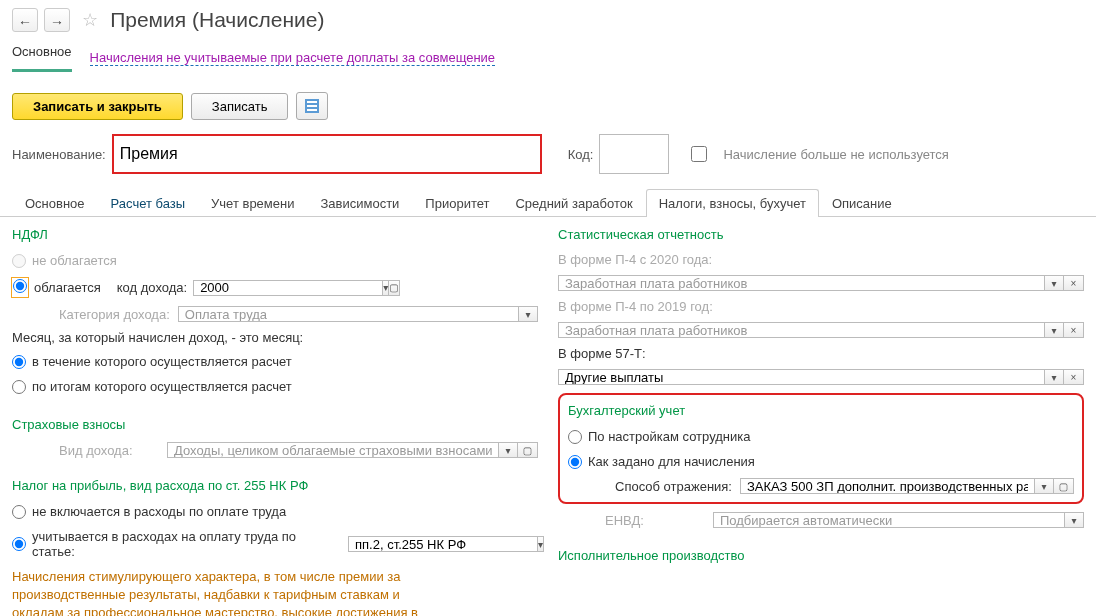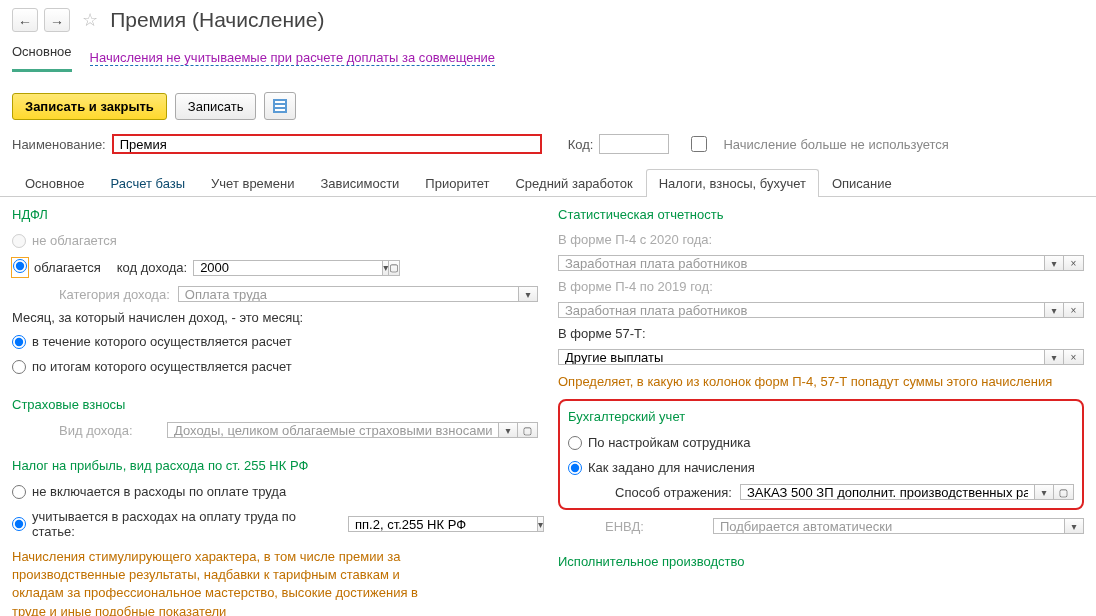--- a/index.html
+++ b/index.html
@@ -8,29 +8,29 @@
   .header-bar { display: flex; align-items: center; padding: 8px 12px; gap: 6px; }
   .nav-btn { width: 26px; height: 24px; border: 1px solid #ccc; background: linear-gradient(#fff,#f0f0f0); border-radius: 3px; display: flex; align-items: center; justify-content: center; cursor: pointer; font-size: 14px; color: #444; }
   .star-icon { color: #bbb; font-size: 18px; margin: 0 6px; }
   .page-title { font-size: 21px; color: #444; font-weight: normal; }
   
   .link-bar { padding: 4px 12px 14px 12px; display: flex; gap: 18px; align-items: center; font-size: 13px; }
   .link-bar .primary { color: #333; border-bottom: 3px solid #4a8; padding-bottom: 10px; }
   .link-bar a { color: #a21caf; text-decoration: none; border-bottom: 1px dashed #1a6eb8; }
   
   .toolbar { padding: 6px 12px; display: flex; gap: 8px; align-items: center; }
-  .btn { padding: 5px 12px; border: 1px solid #aaa; border-radius: 3px; background: linear-gradient(#fdfdfd,#ececec); cursor: pointer; font-size: 13px; }
+  .btn { padding: 5px 20px; border: 1px solid #aaa; border-radius: 3px; background: linear-gradient(#fdfdfd,#ececec); cursor: pointer; font-size: 13px; }
   .btn.primary { background: linear-gradient(#ffe873,#ffd92e); border-color: #b5a000; font-weight: bold; }
   .btn.icon-only { width: 32px; height: 28px; display: flex; align-items: center; justify-content: center; padding: 0; }
   .list-icon { width: 14px; height: 14px; background: #5b9bd5; display: inline-block; position: relative; }
   .list-icon::before { content: ""; position: absolute; left: 2px; top: 2px; width: 10px; height: 2px; background: #fff; box-shadow: 0 4px 0 #fff, 0 8px 0 #fff; }
   
   .form-row { padding: 8px 12px; display: flex; align-items: center; gap: 6px; }
   .label { color: #555; }
-  .input { border: 1px solid #bbb; padding: 3px 6px; height: 20px; font-size: 13px; }
+  .input { border: 1px solid #bbb; padding: 3px 6px; height: 40px; font-size: 16px; }
   .input.name { width: 430px; border: 2px solid #d22; }
   .input.code { width: 70px; }
   .checkbox-lbl { display: flex; align-items: center; gap: 16px; color: #888; }
   input[type=checkbox] { width: 16px; height: 16px; }
   
   .tabs { border-bottom: 1px solid #ccc; display: flex; padding: 0 12px; margin-top: 6px; }
   .tab { padding: 6px 12px; border: 1px solid transparent; border-bottom: none; cursor: pointer; color: #444; position: relative; top: 1px; }
   .tab.disabled { color: #0c4a6e; }
   .tab.active { border-color: #ccc; background: #fff; border-radius: 3px 3px 0 0; }
   
@@ -184,21 +184,20 @@
       <input disabled="" class="muted-input" value="Заработная плата работников" style="">
       <div class="cbtn">▾</div>
       <div class="cbtn">×</div>
     </div>
     <div>В форме 57-Т:</div>
     <div class="combo">
       <input value="Другие выплаты" style="">
       <div class="cbtn">▾</div>
       <div class="cbtn">×</div>
     </div>
-    <div class="help-text">Определяет, в какую из колонок форм П-4, 57-Т попадут суммы этого начисления</div>
 
     <div class="red-box">
       <div class="group-title">Бухгалтерский учет</div>
       <label class="radio-row">
         <input type="radio" name="acc" style="">
         <span>По настройкам сотрудника</span>
       </label>
       <label class="radio-row">
         <input type="radio" name="acc" checked="" style="">
         <span>Как задано для начисления</span>

